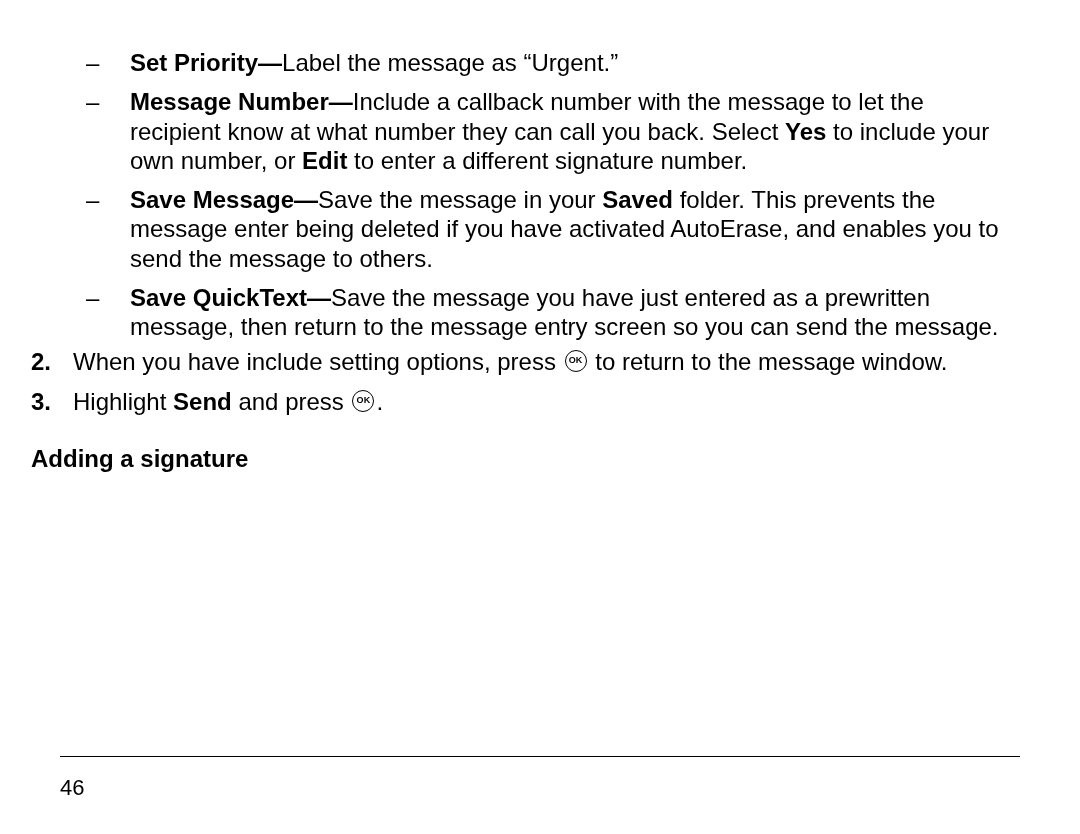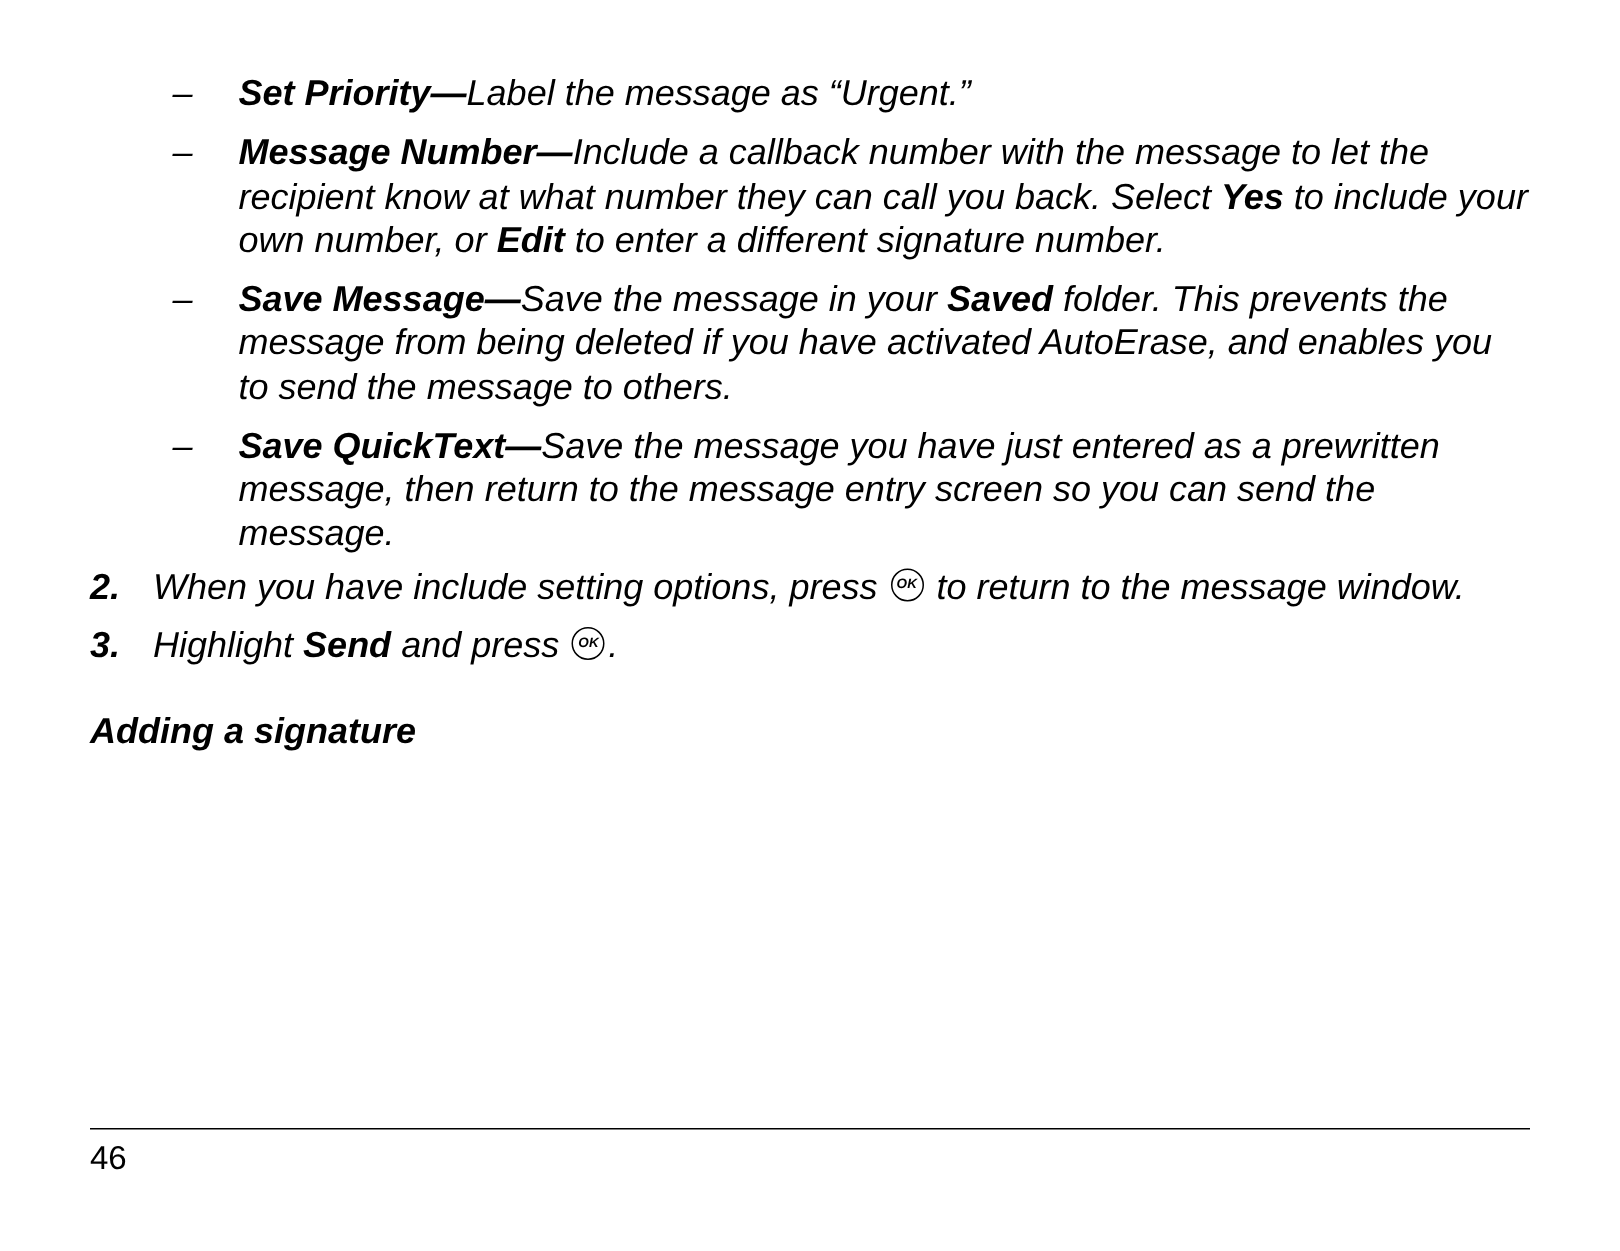--- a/index.html
+++ b/index.html
@@ -10,23 +10,22 @@
     height: 834px;
   }
   body {
     font-family: Arial, Helvetica, sans-serif;
     color: #000;
     font-size: 24px;
     line-height: 1.22;
     position: relative;
   }
   .page {
-    padding: 48px 60px 0 60px;
+    padding: 48px 60px 0 31px;
     box-sizing: border-box;
-    font-style: italic;
   }
 
   
   ul.sublist {
     list-style: none;
     padding: 0;
     margin: 0 0 6px 55px;
   }
   ul.sublist > li {
     position: relative;
@@ -97,23 +96,23 @@
     font-size: 9px;
     font-weight: 700;
     letter-spacing: 0.2px;
   }
 
   
   .footer {
     position: absolute;
     left: 60px;
     right: 60px;
-    bottom: 48px;
+    bottom: 32px;
     border-top: 1.5px solid #000;
-    padding-top: 6px;
+    padding-top: 18px;
     font-size: 22px;
     display: flex;
     justify-content: space-between;
   }
 </style>
 </head>
 <body>
 
 <div class="page">
 
@@ -127,21 +126,21 @@
 
     <li>
       <span class="text">
         <span class="b">Message Number—</span><span>Include a callback number with the message to let the recipient know at what number they can call you back. Select </span><span class="b">Yes</span><span> to include your own number, or </span><span class="b">Edit</span><span> to enter a different signature number.</span>
       </span>
     </li>
 
 
     <li>
       <span class="text">
-        <span class="b">Save Message—</span><span>Save the message in your </span><span class="b">Saved</span><span> folder. This prevents the message from being deleted if you have activated AutoErase, and enables you to send the message to others.</span>
+        <span class="b">Save Message—</span><span>Save the message in your </span><span class="b">Saved</span><span> folder. This prevents the message enter being deleted if you have activated AutoErase, and enables you to send the message to others.</span>
       </span>
     </li>
 
     <li>
       <span class="text">
         <span class="b">Save QuickText—</span><span>Save the message you have just entered as a prewritten message, then return to the message entry screen so you can send the message.</span>
       </span>
     </li>
 
   </ul>

